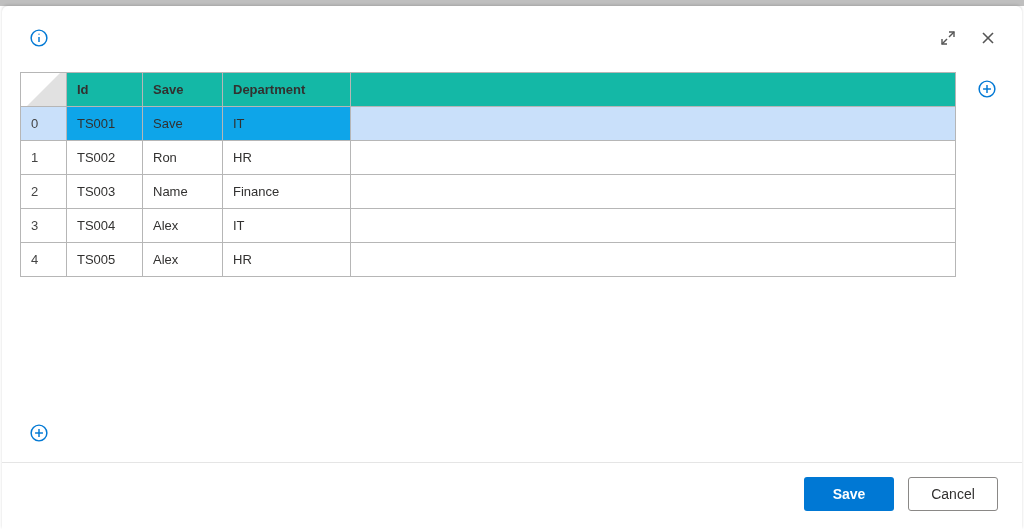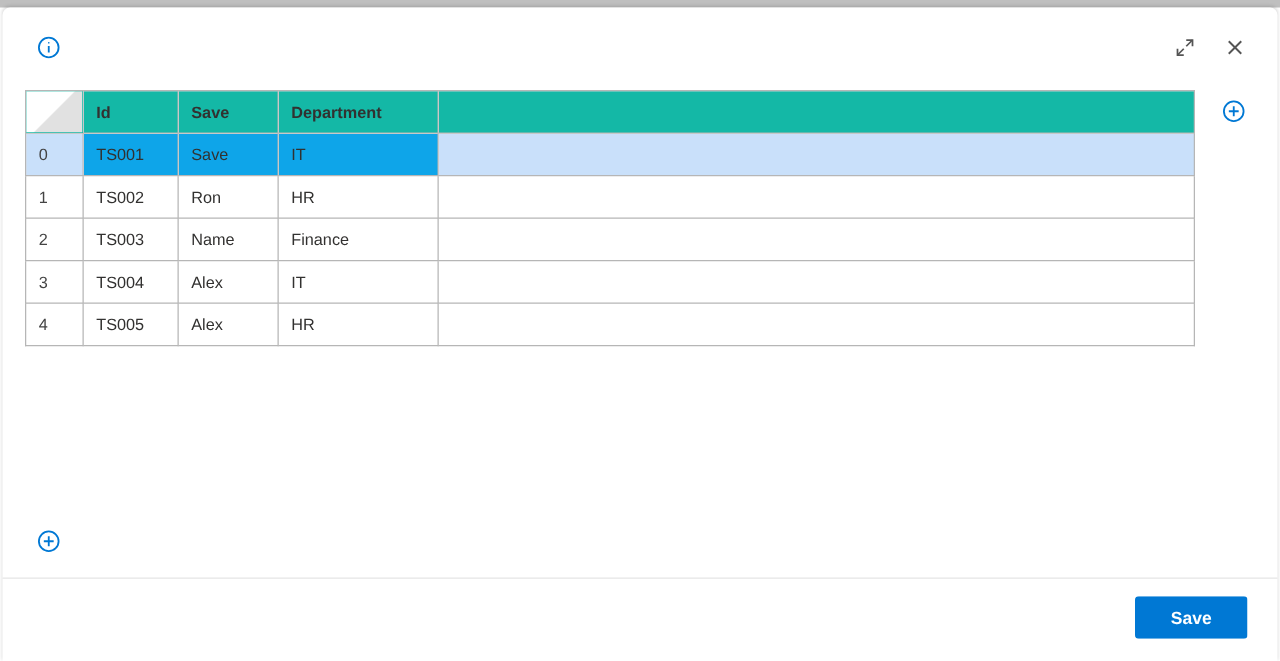--- a/index.html
+++ b/index.html
@@ -256,15 +256,16 @@
         <circle cx="8" cy="8" r="7"></circle>
           <line x1="8" y1="4.5" x2="8" y2="11.5"></line>
           <line x1="4.5" y1="8" x2="11.5" y2="8"></line>
       </svg>
     </div>
 
   </div>
 
   <div class="footer">
     <div class="btn btn-primary">Save</div>
+    <div class="btn btn-secondary">Cancel</div>
   </div>
 
 </div>
 
 </body></html>

